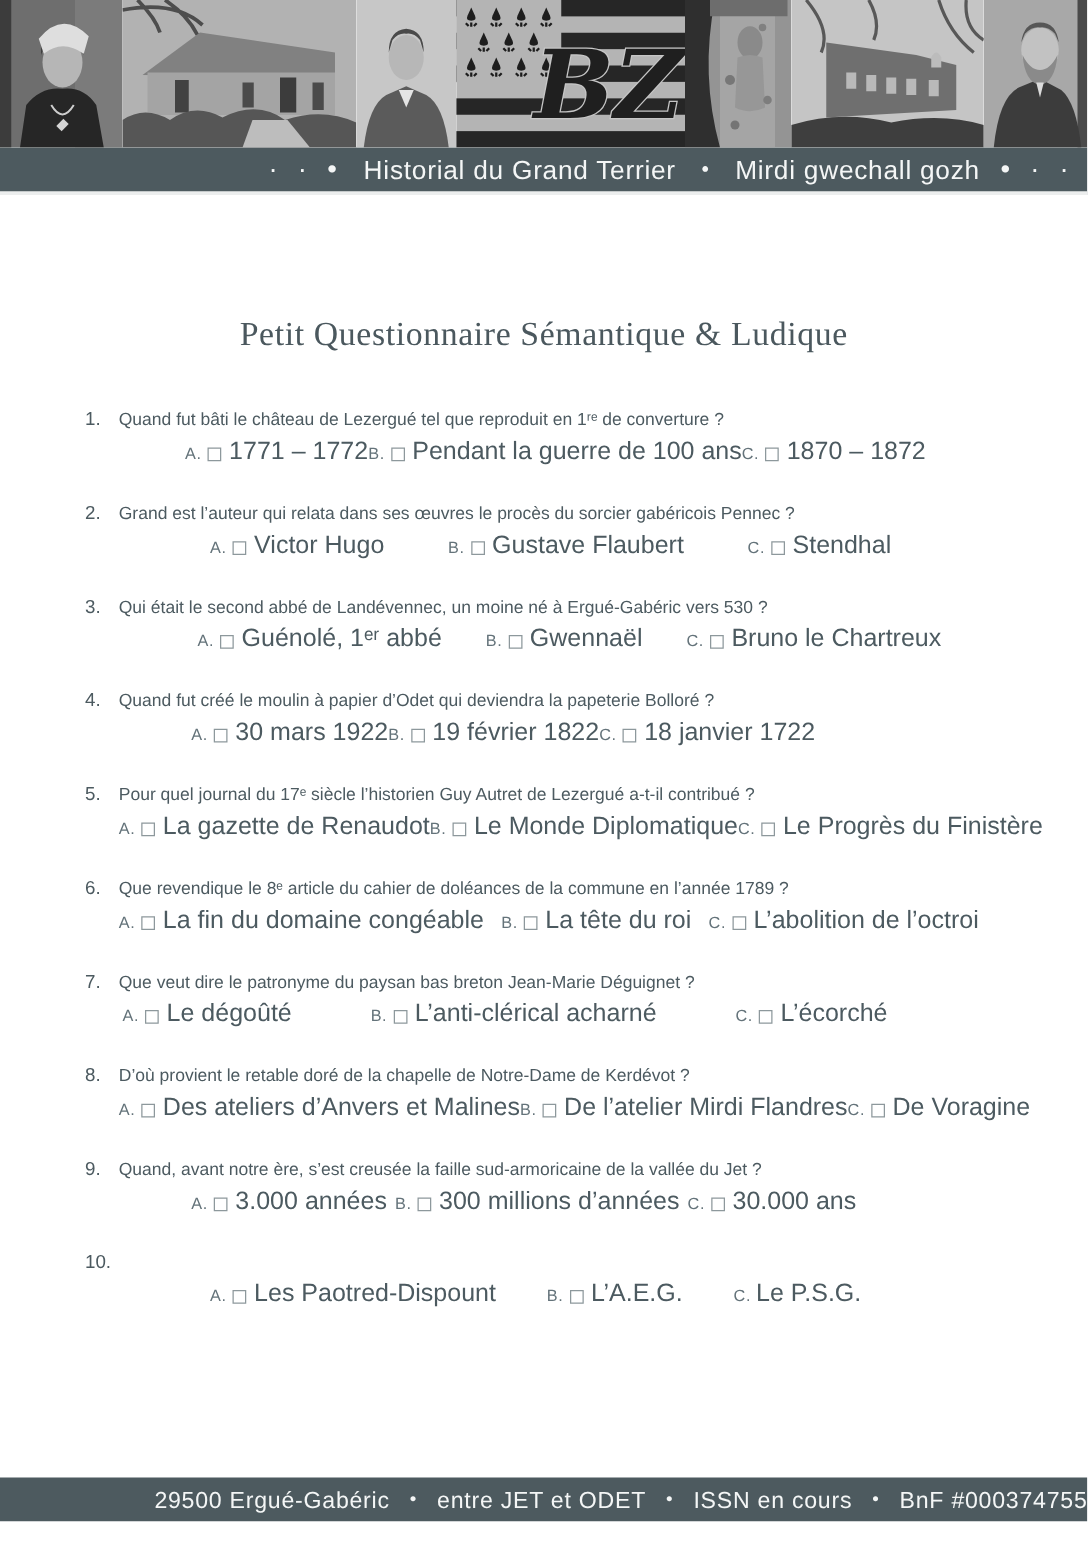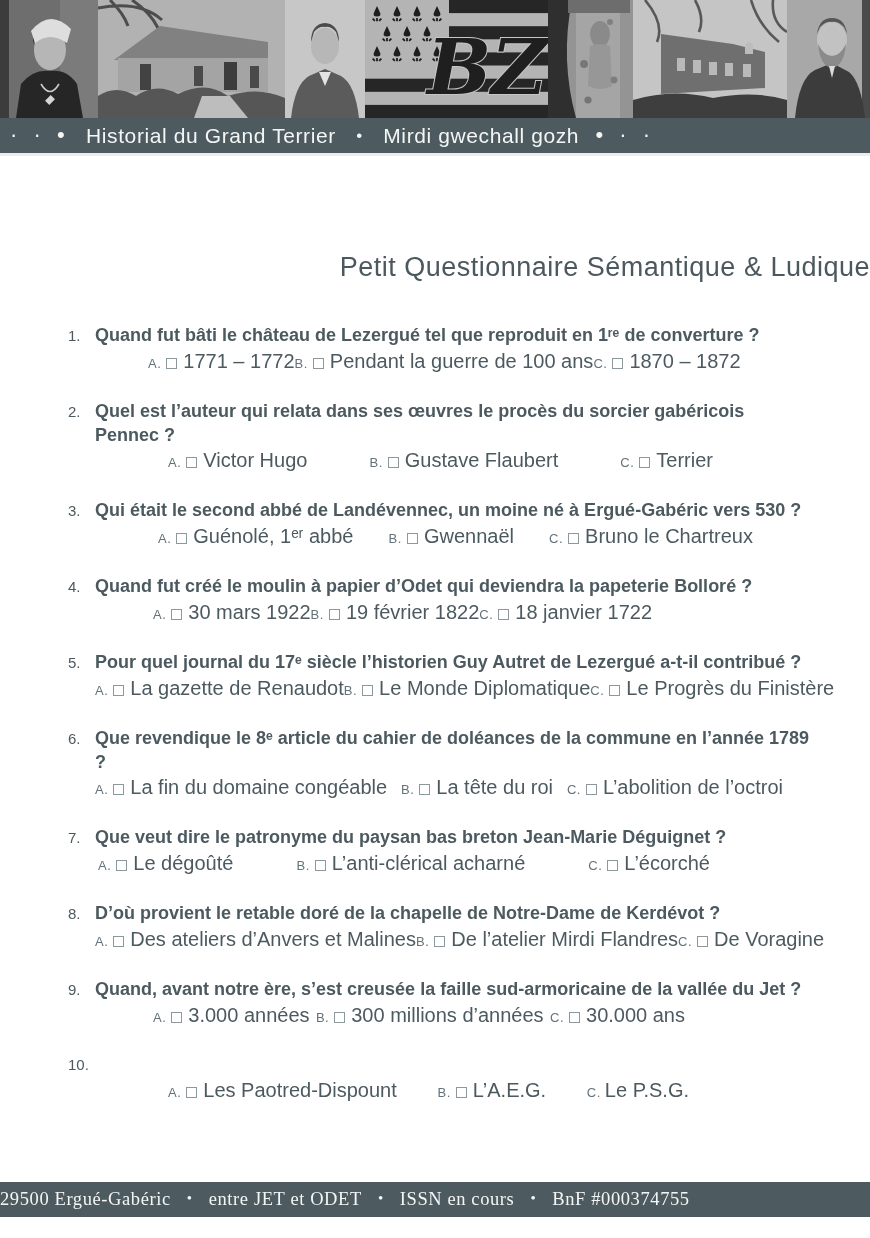--- a/index.html
+++ b/index.html
@@ -5,38 +5,38 @@
   html,body{margin:0;padding:0;background:#fff;}
   body{font-family:"Liberation Sans","DejaVu Sans",sans-serif;}
   .page{width:870px;height:1238px;margin:0 auto;background:#fff;display:flex;flex-direction:column;overflow:hidden;}
 
   
   .photo-strip{display:flex;height:118px;width:870px;}
   .photo-strip svg{display:block;height:118px;}
 
   
   .band{background:var(--band,#4d5a5f);color:#f4f6f6;height:35px;line-height:35px;
-        text-align:left;font-size:21px;letter-spacing:.6px;white-space:nowrap;}
+        text-align:right;font-size:21px;letter-spacing:.6px;white-space:nowrap;padding-left:43px;}
   .band .dots{letter-spacing:5px;font-size:22px;margin:0 10px;position:relative;top:-1px;}
   .band .sep{margin:0 14px;font-size:17px;position:relative;top:-2px;}
   .header-band{border-bottom:3px solid #eceeee;}
 
   
   main{flex:0 0 auto;}
-  h1{margin:96px 0 0 0;text-align:right;font-weight:normal;font-size:27px;
-     letter-spacing:.5px;color:var(--title,#4b585e);}
+  h1{margin:96px 0 0 0;text-align:center;font-weight:normal;font-size:27px;
+     letter-spacing:.5px;color:var(--title,#4b585e);font-family:Liberation Serif, serif;}
   h2{margin:44px 0 0 0;text-align:center;font-weight:normal;font-size:21px;
      color:var(--subtitle,#ae7b50);}
 
   .content{width:745px;margin:40px 0 0 68px;}
   ol#questions{list-style:none;margin:0;padding:0;}
   #questions li{margin:0 0 24px 0;}
   .q-line{display:flex;align-items:baseline;line-height:24px;margin-bottom:2px;}
   .q-num{flex:0 0 27px;font-size:15px;color:var(--text,#4c5a60);}
-  .q-text{font-size:18px;color:var(--text,#4c5a60);font-weight:bold;}
+  .q-text{font-size:14px;color:var(--text,#4c5a60);}
   .opts{display:flex;justify-content:space-between;align-items:baseline;
         margin-left:27px;line-height:22px;}
   .opt{white-space:nowrap;display:flex;align-items:baseline;}
   .opt-letter{font-size:13px;color:#64737a;margin-right:4px;letter-spacing:.5px;}
   .opt-box{flex:0 0 9px;width:9px;height:9px;border:1px solid var(--checkbox,#8d989c);
            display:inline-block;margin:0 6px 0 1px;position:relative;top:1px;align-self:center;}
   .opt-label{font-size:20px;color:var(--text,#4c5a60);}
 
   
   #questions li:nth-child(1) .opts{padding:0 88px 0 53px;}
@@ -44,21 +44,21 @@
   #questions li:nth-child(3) .opts{padding:0 60px 0 63px;}
   #questions li:nth-child(4) .opts{padding:0 163px 0 58px;}
   #questions li:nth-child(5) .opts{padding:0 7px 0 0;}
   #questions li:nth-child(6) .opts{padding:0 30px 0 0;}
   #questions li:nth-child(7) .opts{padding:0 103px 0 3px;}
   #questions li:nth-child(8) .opts{padding:0 28px 0 0;}
   #questions li:nth-child(9) .opts{padding:0 128px 0 58px;}
   #questions li:nth-child(10) .opts{padding:0 124px 0 73px;}
 
   
-  footer.band{margin-top:auto;margin-bottom:21px;font-size:18.5px;font-family:Liberation Serif, serif;}
+  footer.band{margin-top:auto;margin-bottom:21px;font-size:18.5px;}
   footer .fsep{margin:0 16px;font-size:15px;position:relative;top:-2px;}
 </style>
 </head>
 <body>
 
 <div class="page">
 
   <header>
     <div class="photo-strip">
 
@@ -194,37 +194,37 @@
               <span class="opt">
     <span class="opt-letter">C.</span>
     <span class="opt-box"></span>
     <span class="opt-label">1870 – 1872</span>
   </span>
             </div>
   </li>
           <li class="question">
     <div class="q-line">
       <span class="q-num">2.</span>
-      <span class="q-text">Quel est l’auteur qui relata dans ses œuvres le procès du sorcier gabéricois Pennec ?</span>
+      <span class="q-text">Grand est l’auteur qui relata dans ses œuvres le procès du sorcier gabéricois Pennec ?</span>
     </div>
     <div class="opts">
               <span class="opt">
     <span class="opt-letter">A.</span>
     <span class="opt-box"></span>
     <span class="opt-label">Victor Hugo</span>
   </span>
               <span class="opt">
     <span class="opt-letter">B.</span>
     <span class="opt-box"></span>
     <span class="opt-label">Gustave Flaubert</span>
   </span>
               <span class="opt">
     <span class="opt-letter">C.</span>
     <span class="opt-box"></span>
-    <span class="opt-label">Terrier</span>
+    <span class="opt-label">Stendhal</span>
   </span>
             </div>
   </li>
           <li class="question">
     <div class="q-line">
       <span class="q-num">3.</span>
       <span class="q-text">Qui était le second abbé de Landévennec, un moine né à Ergué-Gabéric vers 530 ?</span>
     </div>
     <div class="opts">
               <span class="opt">

